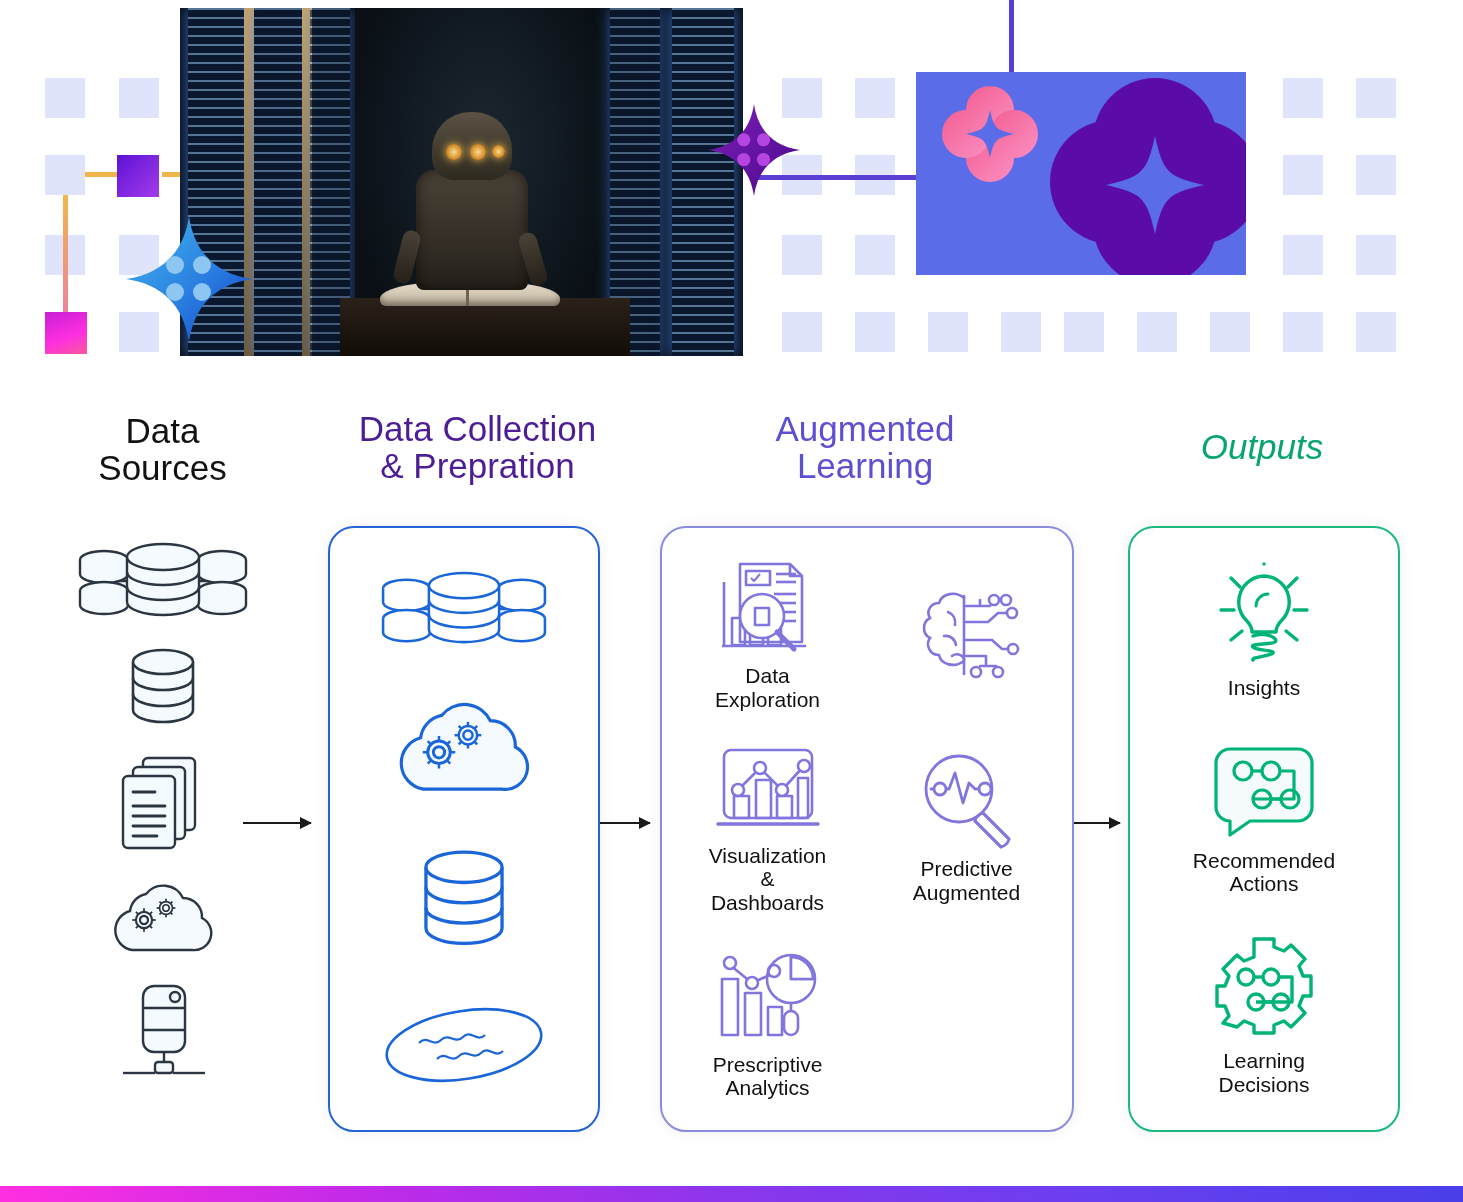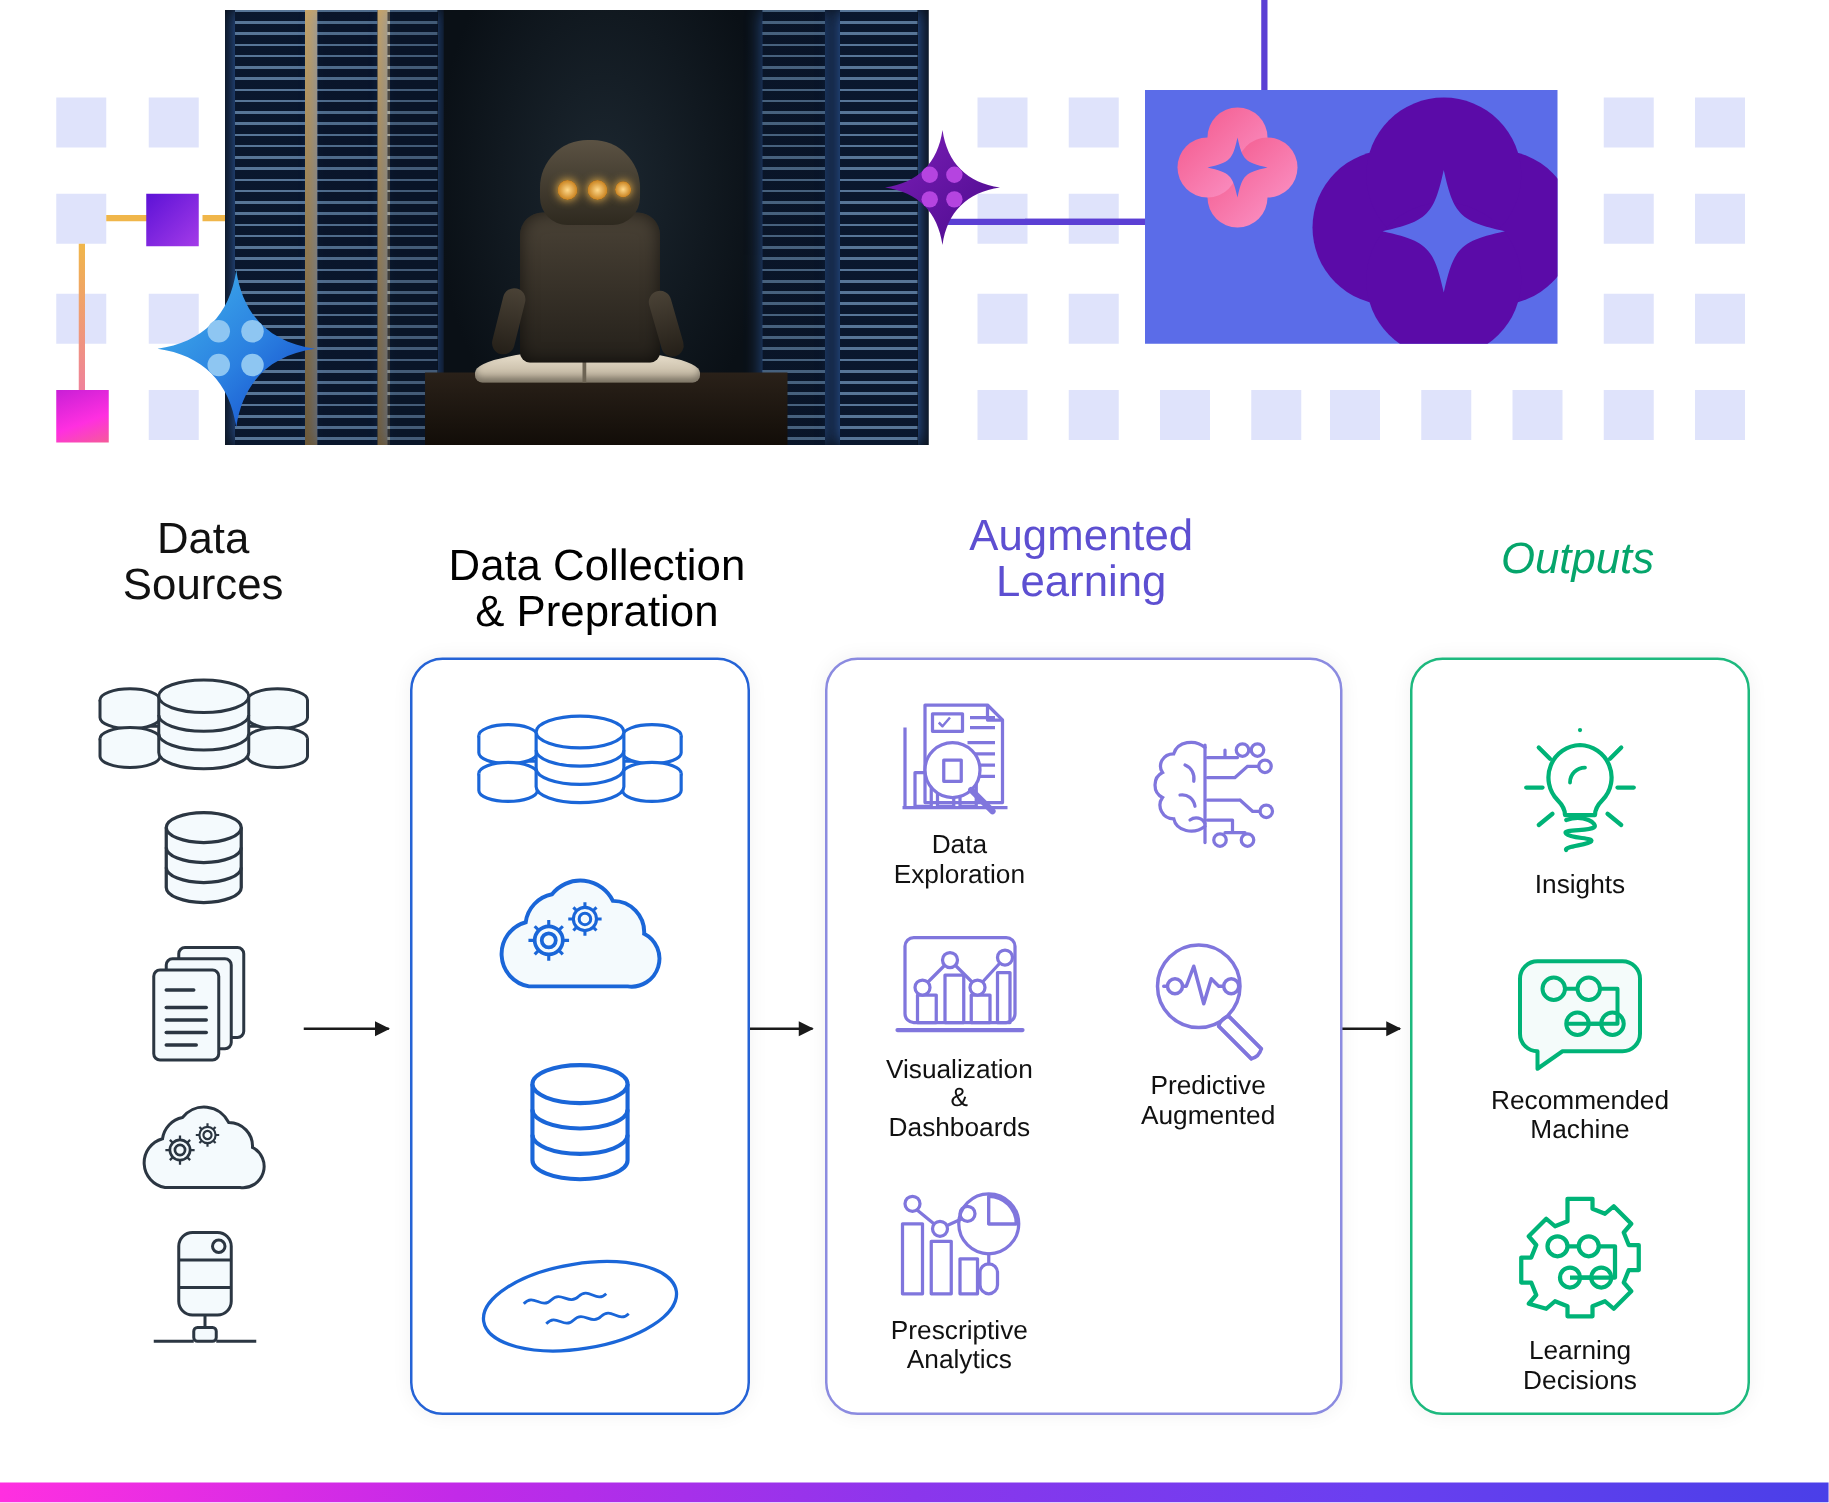--- a/index.html
+++ b/index.html
@@ -135,21 +135,21 @@
 
   .col-title {
     position:absolute;
     text-align:center;
     font-size: 35px;
     line-height: 1.06;
     font-weight: 400;
     white-space: pre-line;
   }
   #title-sources  { left: 40px;  top: 22px;  width: 245px; color:#111111; }
-  #title-collect  { left: 330px; top: 20px;  width: 295px; color:#000000;margin-top:24px; }
+  #title-collect  { left: 330px; top: 20px;  width: 295px; color:#4c1d95; }
   #title-augment  { left: 660px; top: 20px;  width: 410px; color:#5d4fd1; }
   #title-outputs  { left: 1128px;top: 38px;  width: 268px; color:#05a56b;font-style:italic; }
 
   .card {
     position:absolute;
     border-radius: 26px;
     background:#ffffff;
     box-shadow: 0 0 16px rgba(0,0,0,.06);
   }
   #card-collect { left: 328px; top: 136px; width: 268px; height: 602px; border:2px solid #2563d6; }
@@ -190,21 +190,20 @@
     line-height:1.12;
     color:#111;
     white-space: pre-line;
   }
 
   .out-stack {
     position:absolute; left:0; top:0; width:100%; height:100%;
     display:flex; flex-direction:column; align-items:center; justify-content:space-around;
     padding: 14px 0;
     box-sizing:border-box;
-    margin-top:20px;
   }
   .out-cell { display:flex; flex-direction:column; align-items:center; }
   .out-label {
     margin-top:10px; text-align:center; font-size:21px; line-height:1.12; color:#111;
     white-space: pre-line;
   }
 
   .dc-stack {
     position:absolute; left:0; top:0; width:100%; height:100%;
     display:flex; flex-direction:column; align-items:center; justify-content:space-around;
@@ -661,21 +660,21 @@
                 <circle cx="59" cy="32" r="9"></circle>
               <line x1="40" y1="32" x2="50" y2="32"></line>
               <path d="M68 32h14v28H41"></path>
               <circle cx="50" cy="60" r="9"></circle>
                 <circle cx="78" cy="60" r="9"></circle>
               <line x1="59" y1="60" x2="69" y2="60"></line>
             </g>
           </g>
         </svg>
         <div class="out-label">Recommended
-Machine</div>
+Actions</div>
       </div>
 
       <div class="out-cell">
         <svg width="108" height="104" viewBox="0 0 108 104">
           <g stroke="#00b377" stroke-width="3.4" fill="none" stroke-linejoin="round">
             <path d="M44 4h20v8l10 4 7-6 14 14-6 7 4 10h8v20h-8l-4 10 6 7-14 14-7-6-10 4v8H44v-8l-10-4-7 6L13 88l6-7-4-10H7V51h8l4-10-6-7 14-14 7 6 10-4Z"></path>
             <circle cx="36" cy="42" r="8"></circle>
               <circle cx="61" cy="42" r="8"></circle>
             <line x1="44" y1="42" x2="53" y2="42"></line>
             <path d="M69 42h13v25H46"></path>

